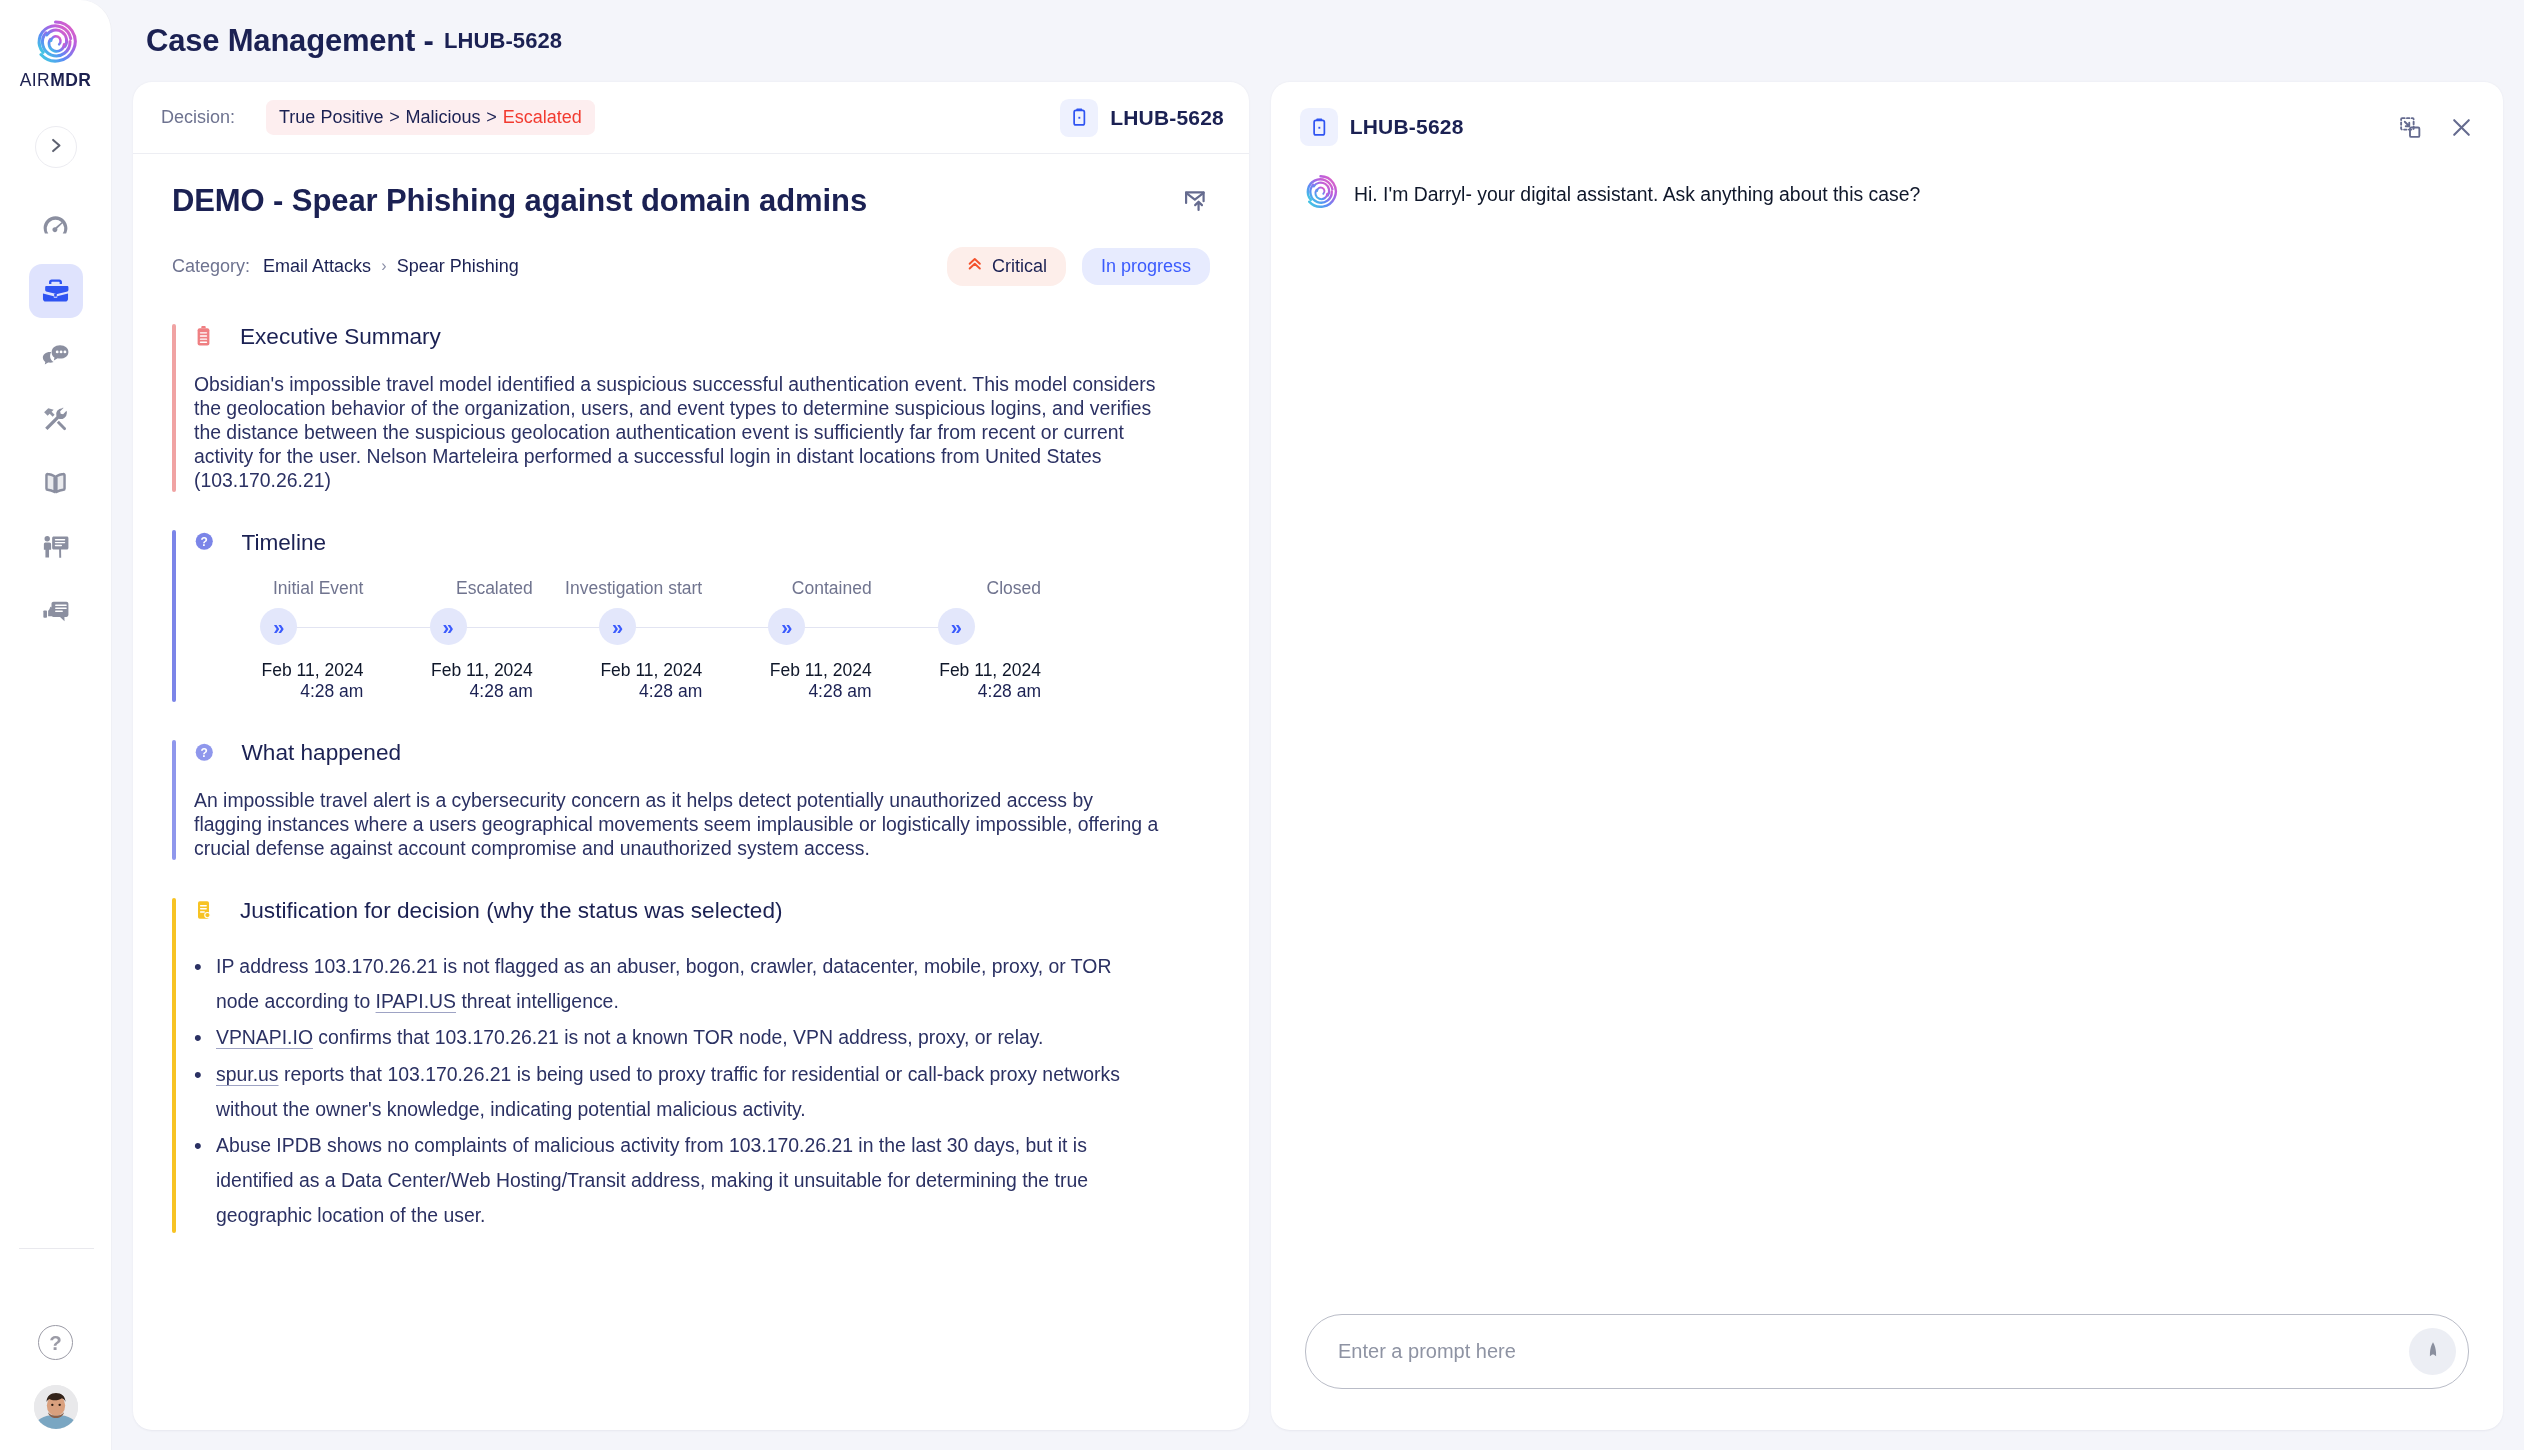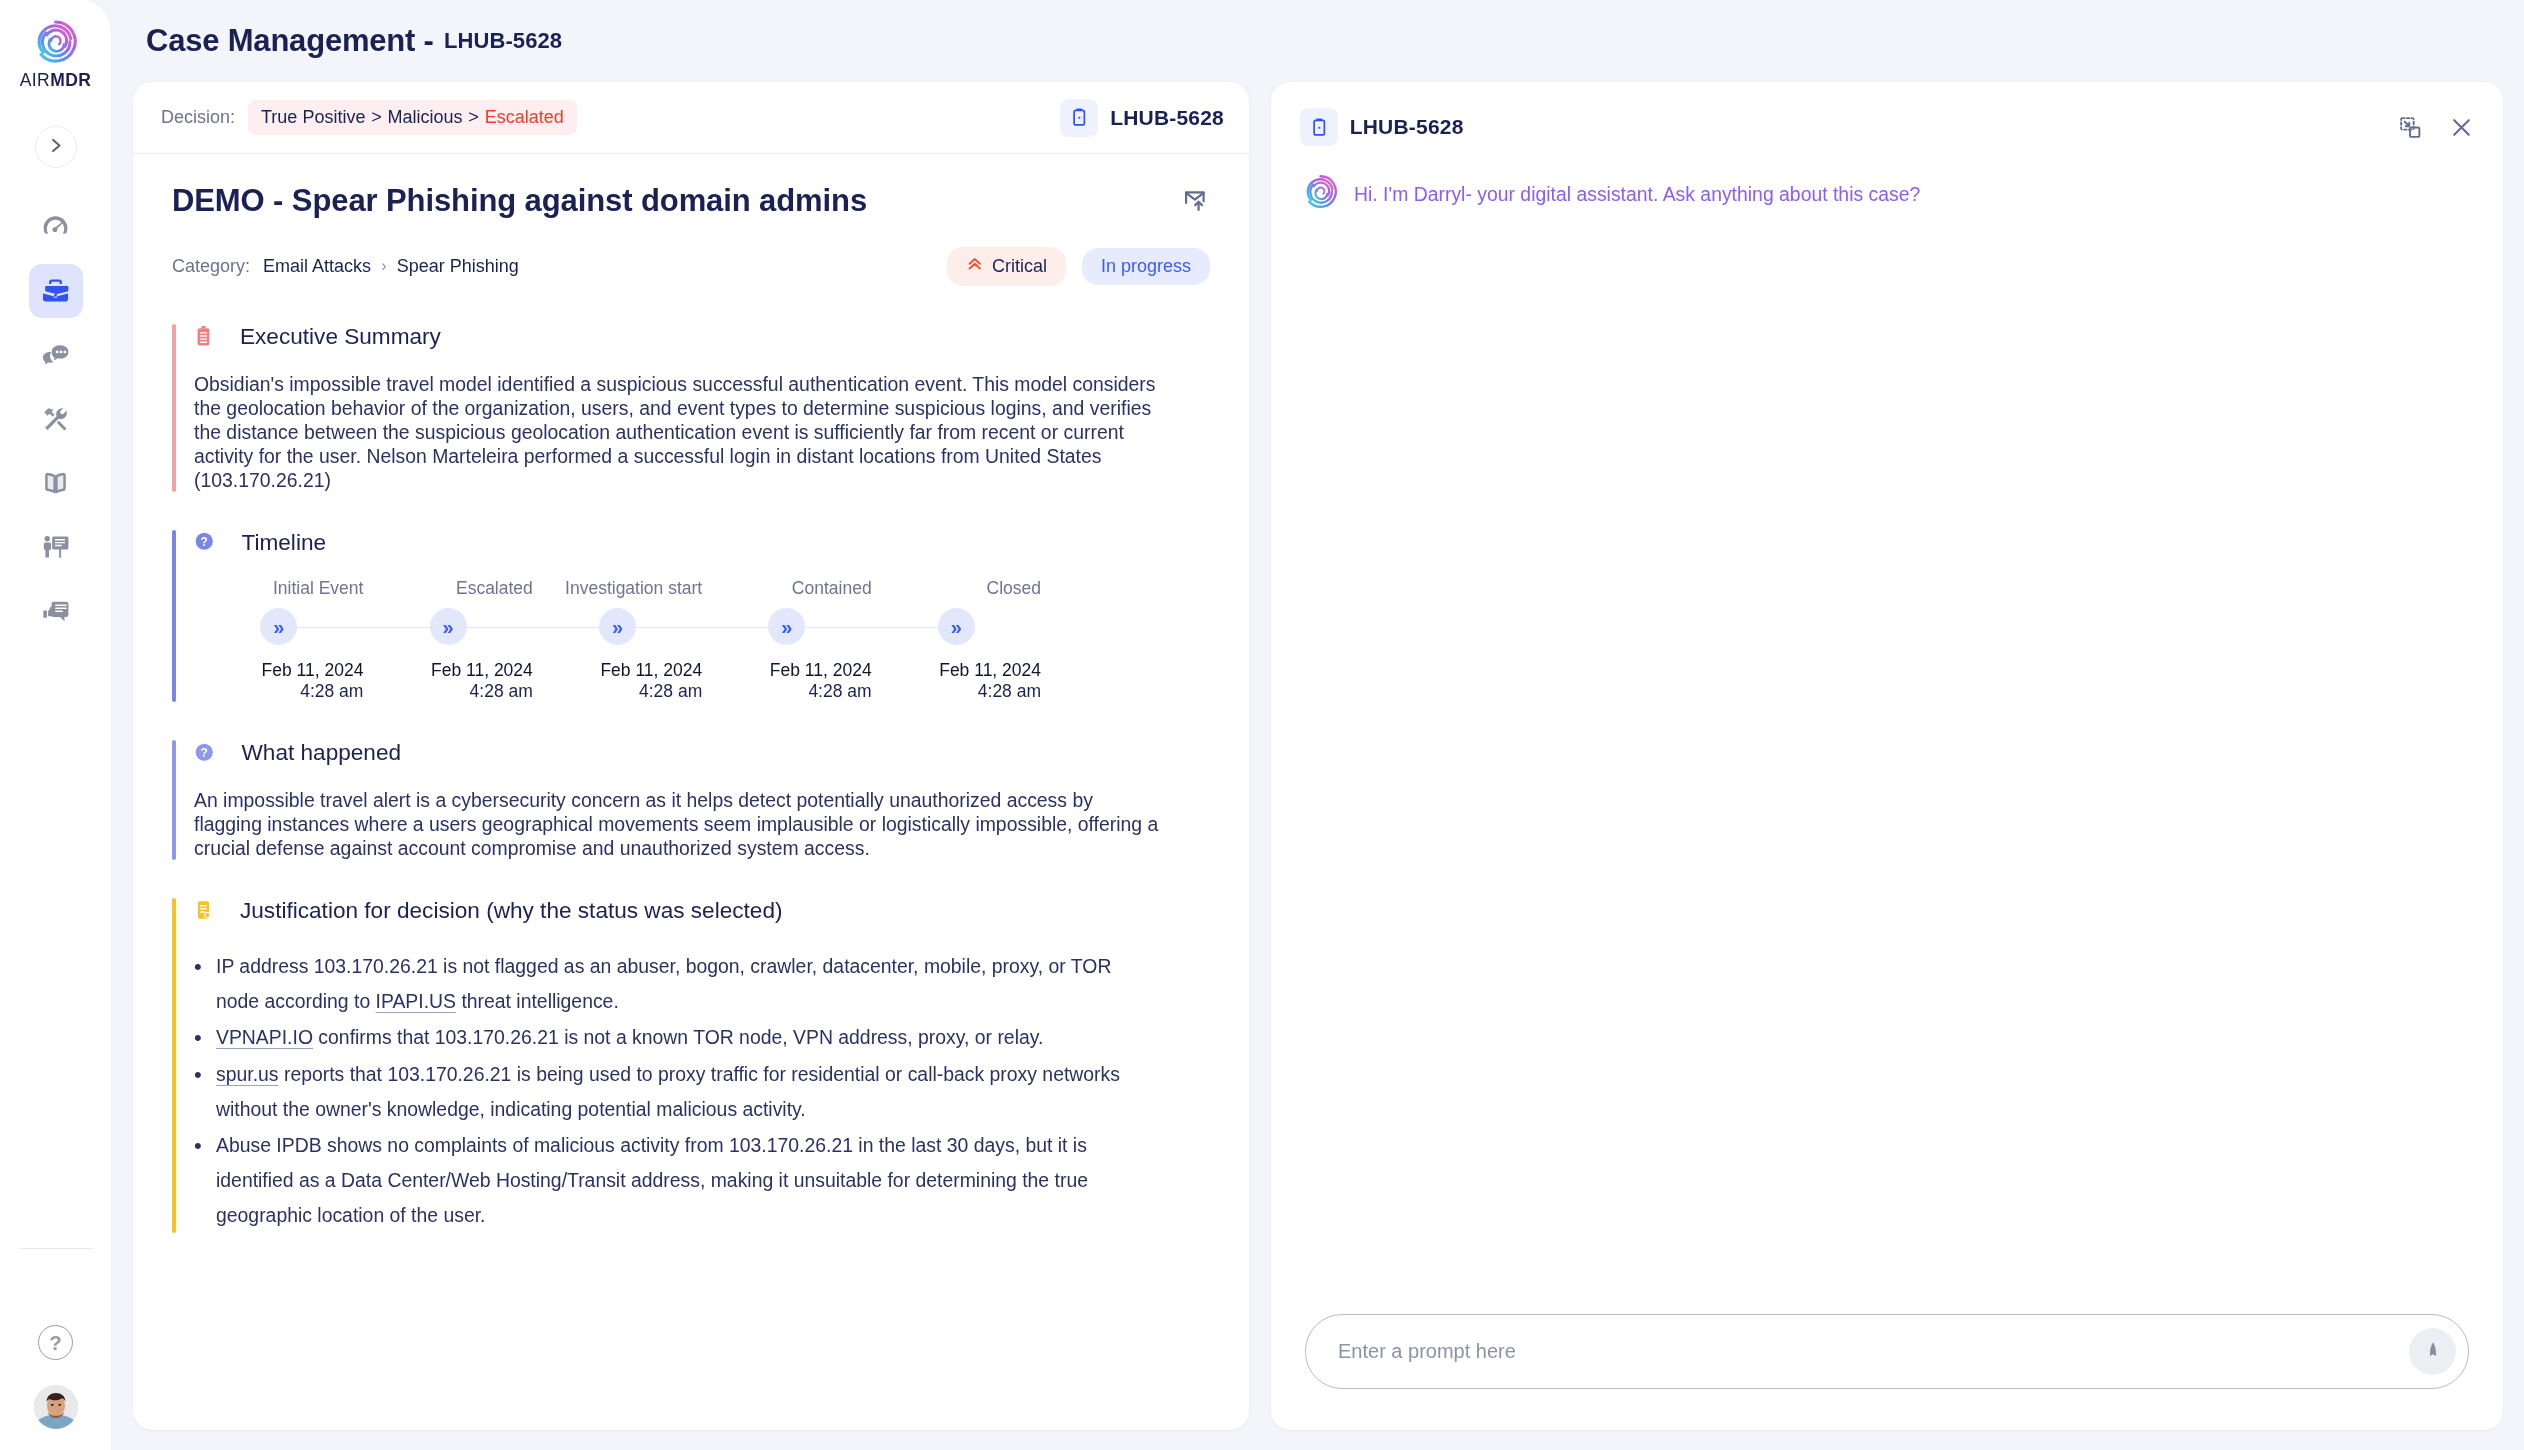--- a/index.html
+++ b/index.html
@@ -76,21 +76,21 @@
     background:#fff; border-radius: 19px; overflow:hidden;
     box-shadow: 0 0.7px 2.2px rgba(20,20,60,.06);
     height: 1348px;
     display:flex; flex-direction:column;
   }
   .decision-bar {
     height: 72px; flex:0 0 72px;
     border-bottom: 0.7px solid #edeef3;
     display:flex; align-items:center; padding: 0 25px 0 28px;
   }
-  .decision-label { font-size:18px; color:#6e7390; margin-right: 13px; }
+  .decision-label { font-size:18px; color:#6e7390; margin-right: 31px; }
   .decision-pill {
     background:#fdeeef; border-radius: 7.3px;
     padding: 7.3px 13px; font-size: 18px; color:#1b2153; font-weight:500;
     display:flex; align-items:flex-end; gap:0;
   }
   .decision-pill .sep { color:#1b2153; margin: 0 5.8px; }
   .decision-pill .esc { color:#f23a2f; }
   .decision-right { margin-left:auto; display:flex; align-items:center; gap: 11.7px; }
   .clip-chip {
     width: 38px; height: 38px; border-radius: 8.8px; background:#eef1fe;
@@ -164,21 +164,21 @@
     display:flex; flex-direction:column; position:relative;
   }
   .chat-head { display:flex; align-items:center; padding: 26px 29px 0 29px; }
   .chat-id { font-size: 21px; font-weight:600; color:#1b2153; margin-left: 11.7px; letter-spacing:0.2px;}
   .chat-head-actions { margin-left:auto; display:flex; align-items:center; gap: 26px; }
   .icon-btn { cursor:pointer; display:flex; align-items:center; justify-content:center; }
 
   .chat-body { flex:1; padding: 31px 32px 0 32px; }
   .chat-msg { display:flex; align-items:flex-start; gap: 16px; }
   .chat-avatar { width: 35px; height:35px; flex:0 0 35px; margin-top: -2.9px;}
-  .chat-text { font-size: 19.4px; color:#8b5cf6; line-height: 31px; padding-top: 1.5px; }
+  .chat-text { font-size: 19.4px; color:#0f172a; line-height: 31px; padding-top: 1.5px; }
 
   .chat-input-wrap { padding: 12px 34px 41px 34px; }
   .chat-input {
     height: 75px; border-radius: 37px; border: 1.1px solid #b9bcc7; background:#fff;
     display:flex; align-items:center; padding: 0 11.7px 0 32px;
   }
   .chat-input input {
     flex:1; border:none; outline:none; font-size: 20px; color:#1b2153;
     font-family: "Liberation Sans", sans-serif; background:transparent;
   }

